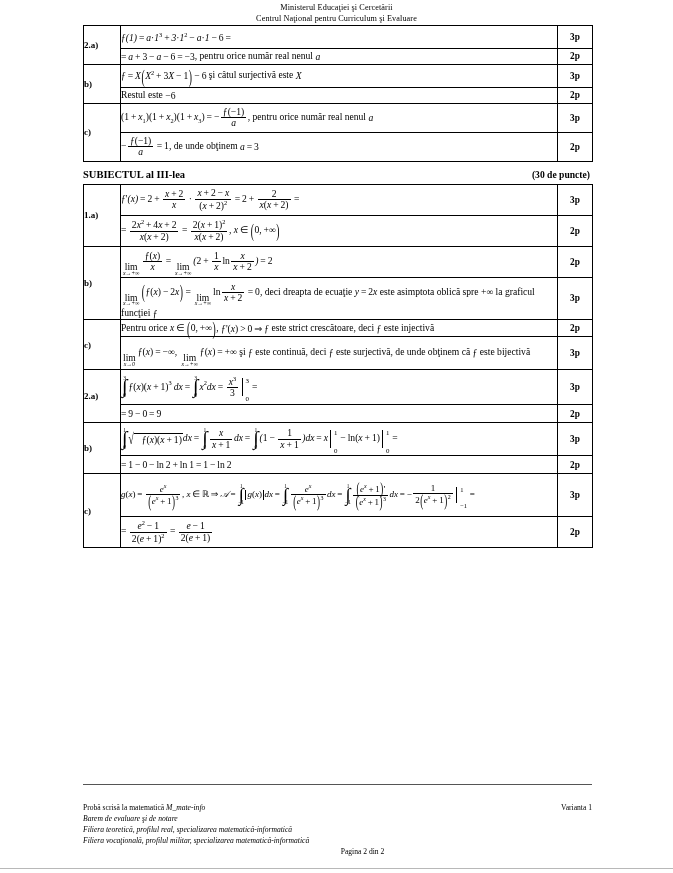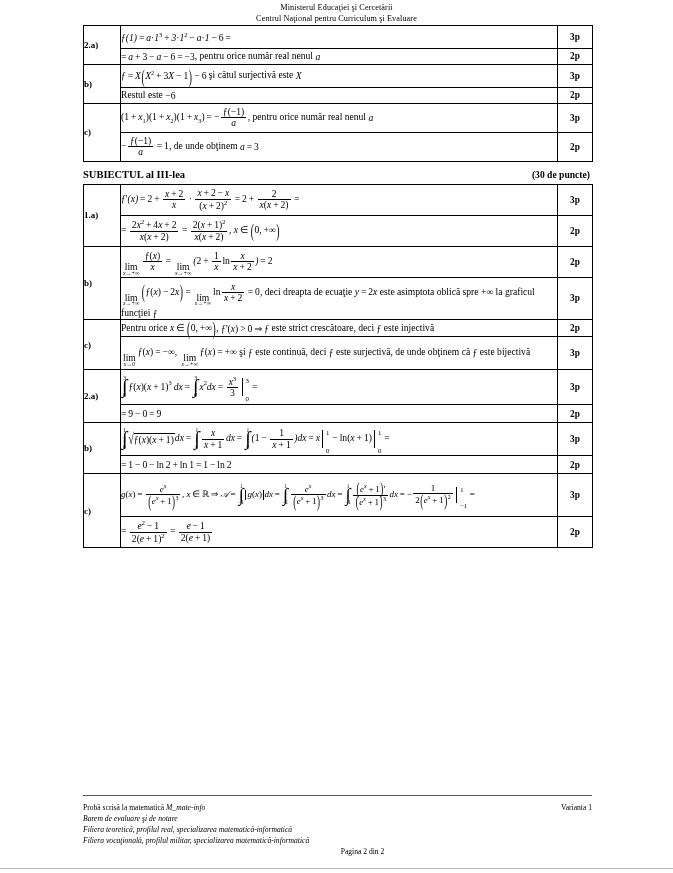--- a/index.html
+++ b/index.html
@@ -152,21 +152,21 @@
     position: relative;
     top: 0px;
   }
   .evb .hi { display: block; }
   .evb .lo { display: block; margin-top: 1.6em; }
   .evb.tall { height: 2.6em; }
 
   
   .rad { display: inline-block; vertical-align: middle; }
   .rad .sign { font-style: normal; display: inline-block; vertical-align: middle; transform: scaleY(1.6); transform-origin: center; }
-  .rad .bar  { display: inline-block; border-top: 0.8px solid #000; padding: 1px 1px 0 0; vertical-align: middle; }
+  .rad .bar  { display: inline-block; border-top: 0.8px solid #000; padding: 1px 1px 0 8px; vertical-align: middle; }
 
   
   .abs { display: inline-block; border-left: 0.9px solid #000; border-right: 0.9px solid #000; padding: 0 1.5px; vertical-align: middle; }
 
   
   .sec-head {
     margin: 7px 0 4px 0;
     padding: 0 83px 0 83px;
     display: flex;
     justify-content: space-between;
@@ -176,21 +176,21 @@
   }
   .sec-head .right { font-size: 9.6px; }
 
   
   .footer {
     position: absolute;
     left: 83px;
     width: 509px;
     bottom: 16px;
     border-top: 0.9px solid #555;
-    padding-top: 6px;
+    padding-top: 17px;
     font-size: 7.6px;
     line-height: 1.45;
   }
   .footer .line1 {
     display: flex;
     justify-content: space-between;
     font-style: normal;
   }
   .footer .line1 .left i { font-style: italic; }
   .footer .it { font-style: italic; }

